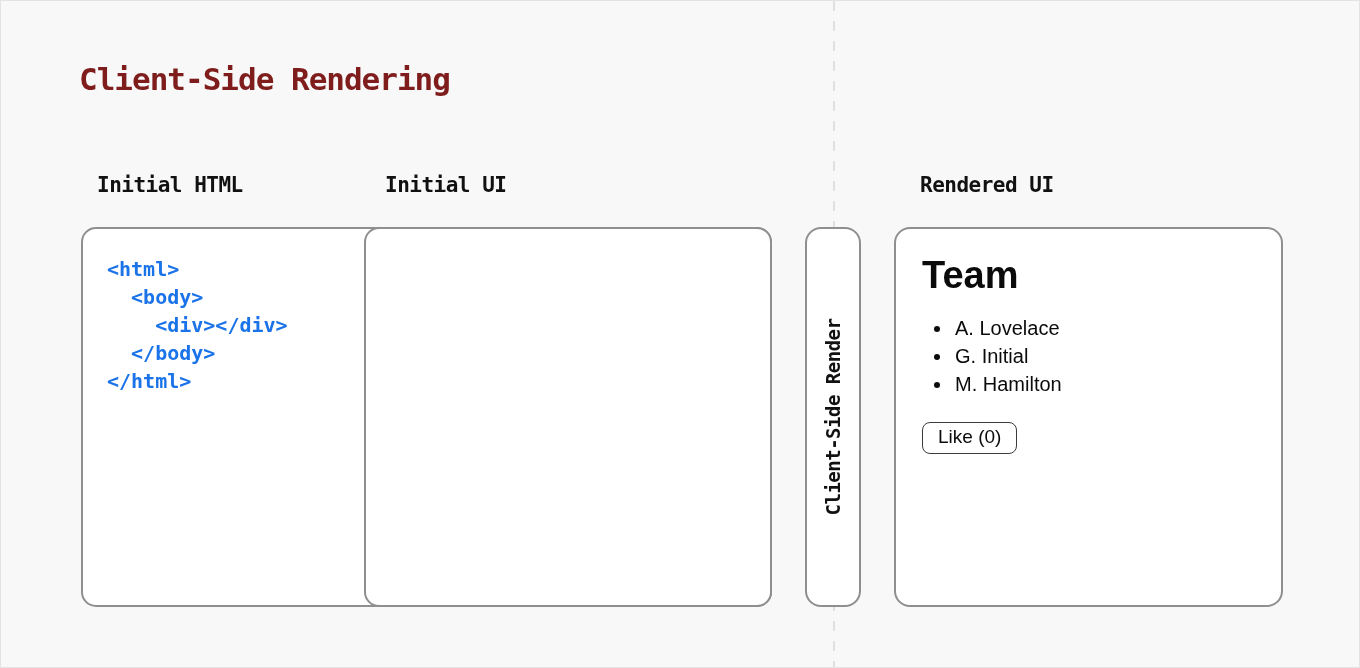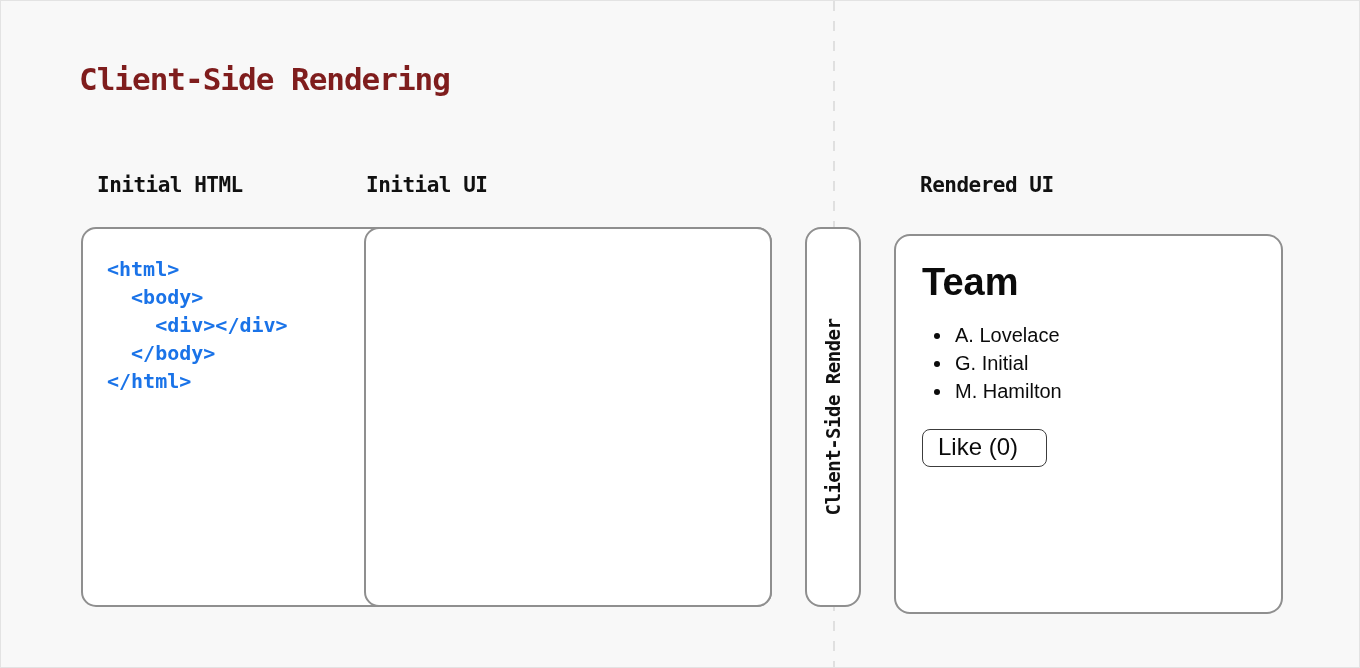--- a/index.html
+++ b/index.html
@@ -46,21 +46,21 @@
     position: absolute;
     top: 172px;
     font-family: "DejaVu Sans Mono", monospace;
     font-size: 21px;
     font-weight: 700;
     color: #111111;
     letter-spacing: -0.5px;
     white-space: nowrap;
   }
   .lbl-initial-html { left: 96px; }
-  .lbl-initial-ui   { left: 365px; }
+  .lbl-initial-ui   { left: 384px; }
   .lbl-rendered-ui  { left: 919px; }
 
   .panel {
     position: absolute;
     background: #ffffff;
     border: 2px solid #8f8f8f;
     border-radius: 15px;
   }
 
   .outer-panel {
@@ -108,21 +108,21 @@
     white-space: nowrap;
     font-family: "DejaVu Sans Mono", monospace;
     font-size: 19px;
     font-weight: 700;
     color: #111111;
     letter-spacing: -0.5px;
   }
 
   .rendered-panel {
     left: 893px;
-    top: 233px;
+    top: 226px;
     width: 389px;
     height: 380px;
     border-radius: 16px;
     z-index: 2;
     padding: 24px 26px;
   }
 
   .team-heading {
     font-family: "Liberation Sans", sans-serif;
     font-size: 38px;
@@ -136,23 +136,23 @@
     padding-left: 31px;
     font-size: 20px;
     color: #0b0b0b;
     line-height: 28px;
   }
   .team-list li { padding-left: 2px; }
 
   .like-button {
     display: inline-block;
     margin-top: 24px;
-    padding: 3px 28px 5px 15px;
+    padding: 3px 15px 5px 15px;
     font-family: "Liberation Sans", sans-serif;
-    font-size: 24px;
+    font-size: 19px;
     color: #0b0b0b;
     background: #ffffff;
     border: 1.5px solid #3c3c3c;
     border-radius: 8px;
     cursor: pointer;
   }
 </style>
 </head>
 <body>
 

